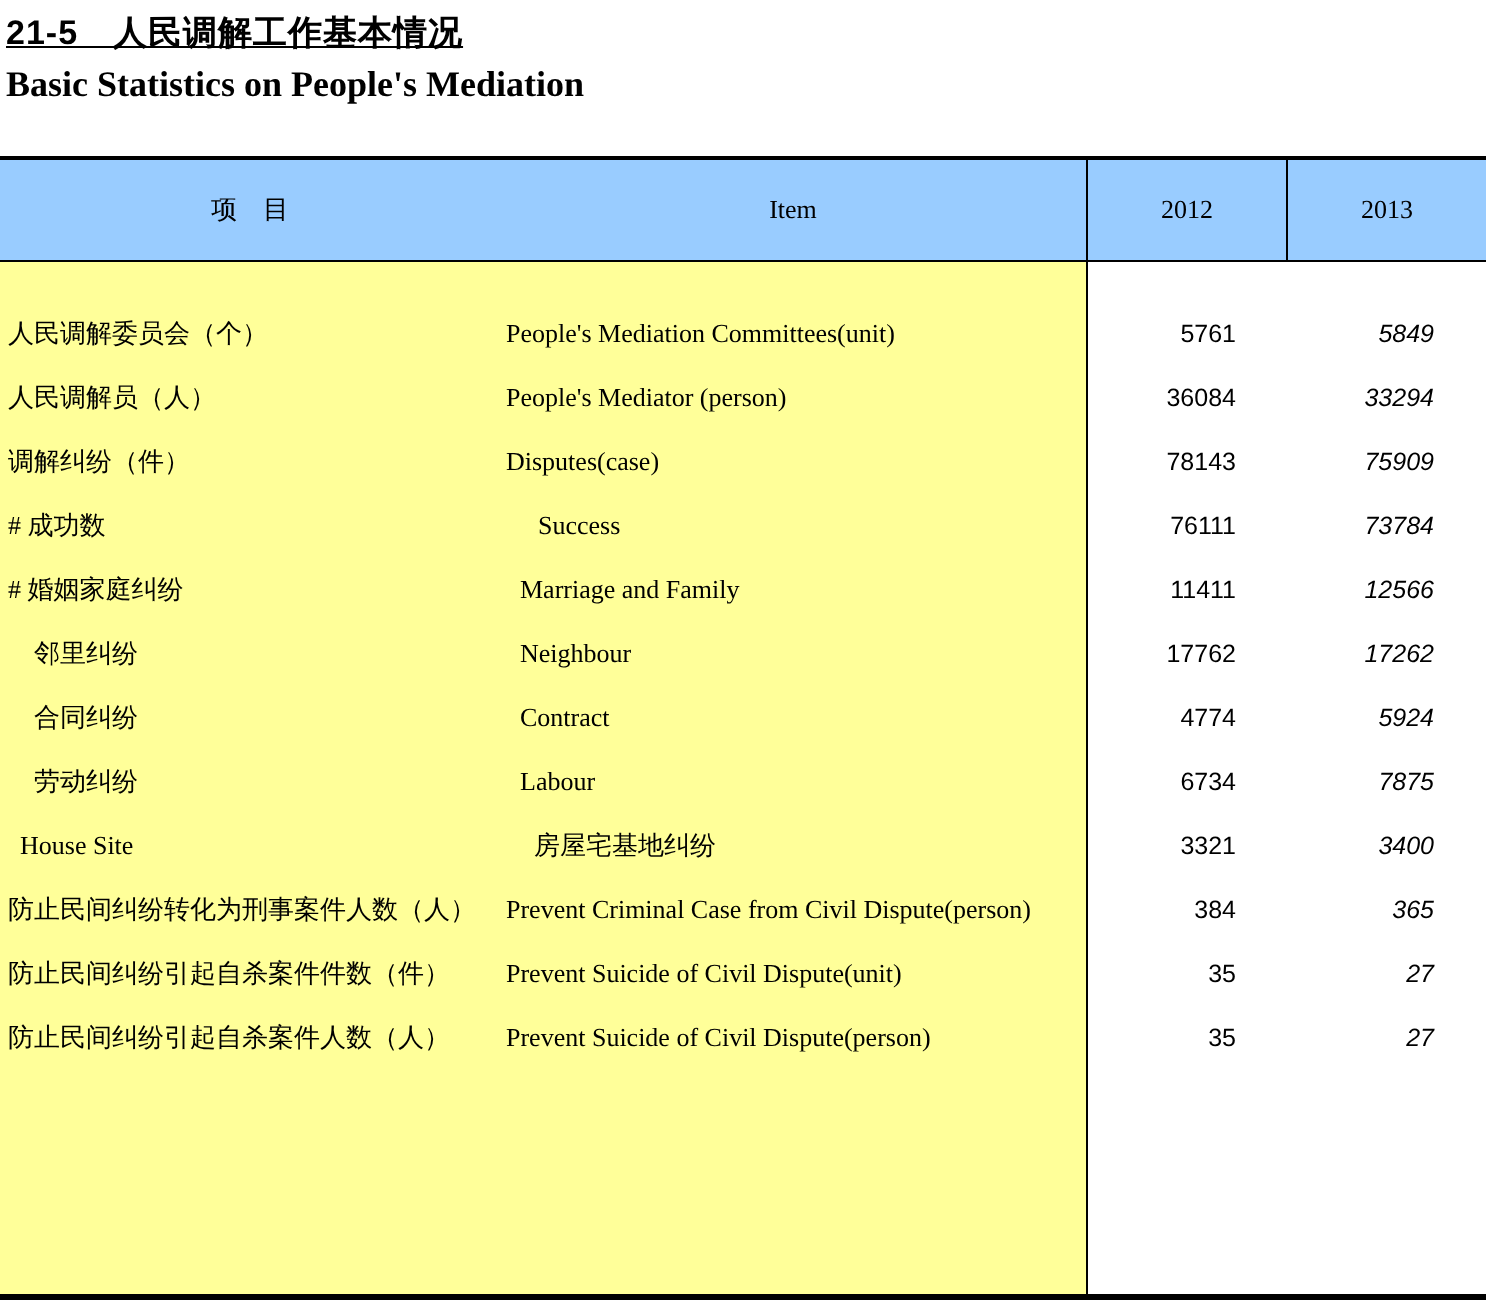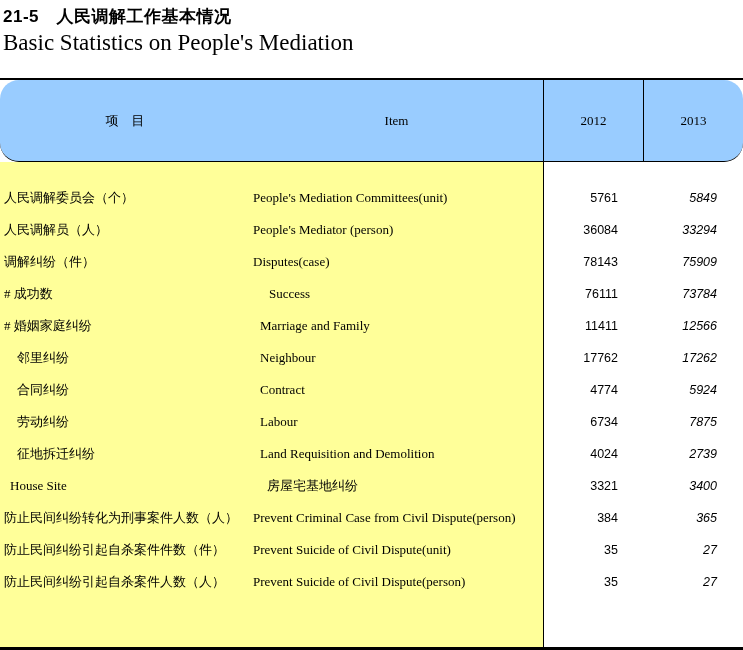--- a/index.html
+++ b/index.html
@@ -12,36 +12,36 @@
   body{
     width:743px;height:650px;background:#ffffff;color:#000;
     font-family:"Liberation Serif", serif;
     overflow:hidden;
   }
   .title-block{height:78px;padding:5px 0 0 3px;}
   .title-zh{
     font-family:"Liberation Sans", sans-serif;
     font-weight:bold;font-size:17px;line-height:24px;margin:0;
     letter-spacing:0.5px;
+    text-decoration:underline;
   }
   .title-en{
     font-family:"Liberation Serif", serif;
-    font-weight:normal;font-size:23px;line-height:25px;margin:1px 0 0 0;
+    font-weight:bold;font-size:18px;line-height:25px;margin:1px 0 0 0;
   }
   .stat-table{
     display:flex;flex-direction:column;
     width:743px;height:572px;
     border-top:2px solid var(--border);
     border-bottom:3px solid var(--border);
   }
   .thead{
     display:grid;grid-template-columns:250px 293px 100px 100px;
-    height:82px;background:var(--header-bg);
+    height:51px;background:var(--header-bg);
     border-bottom:1px solid var(--border);
-    border-radius:19px;
   }
   .th{
     display:flex;align-items:center;justify-content:center;
     font-size:13px;height:100%;
   }
   .th-year{border-left:1px solid var(--border);}
   .tbody{display:flex;flex-direction:column;flex:1;}
   .row{
     display:grid;grid-template-columns:250px 293px 100px 100px;
     height:32px;flex:0 0 auto;
@@ -133,26 +133,20 @@
     <div class="cell num y13">5924</div>
   </div>
 
   <div class="row">
     <div class="cell zh zh-i1">劳动纠纷</div>
     <div class="cell en en-i1">Labour</div>
     <div class="cell num y12">6734</div>
     <div class="cell num y13">7875</div>
   </div>
 
-  <div class="row">
-    <div class="cell zh zh-i1">征地拆迁纠纷</div>
-    <div class="cell en en-i1">Land Requisition and Demolition</div>
-    <div class="cell num y12">4024</div>
-    <div class="cell num y13">2739</div>
-  </div>
 
   <div class="row">
     <div class="cell en en-i1">House Site</div>
     <div class="cell zh zh-i1">房屋宅基地纠纷</div>
     <div class="cell num y12">3321</div>
     <div class="cell num y13">3400</div>
   </div>
 
 
   <div class="row">

